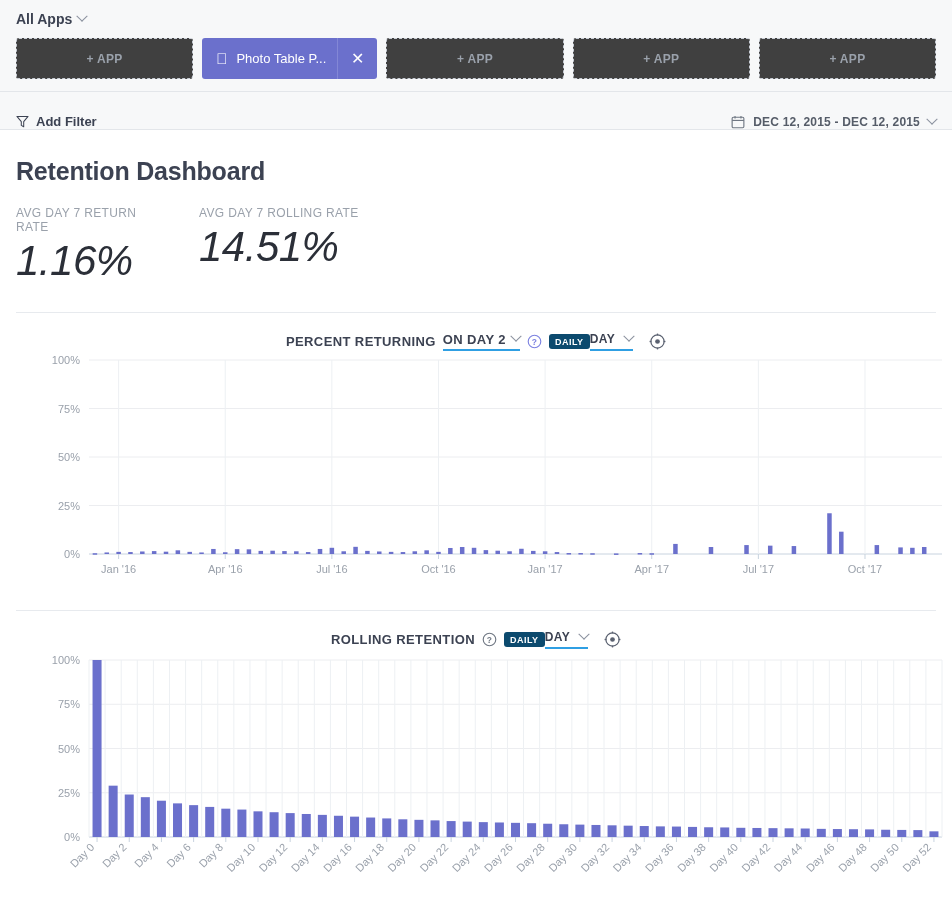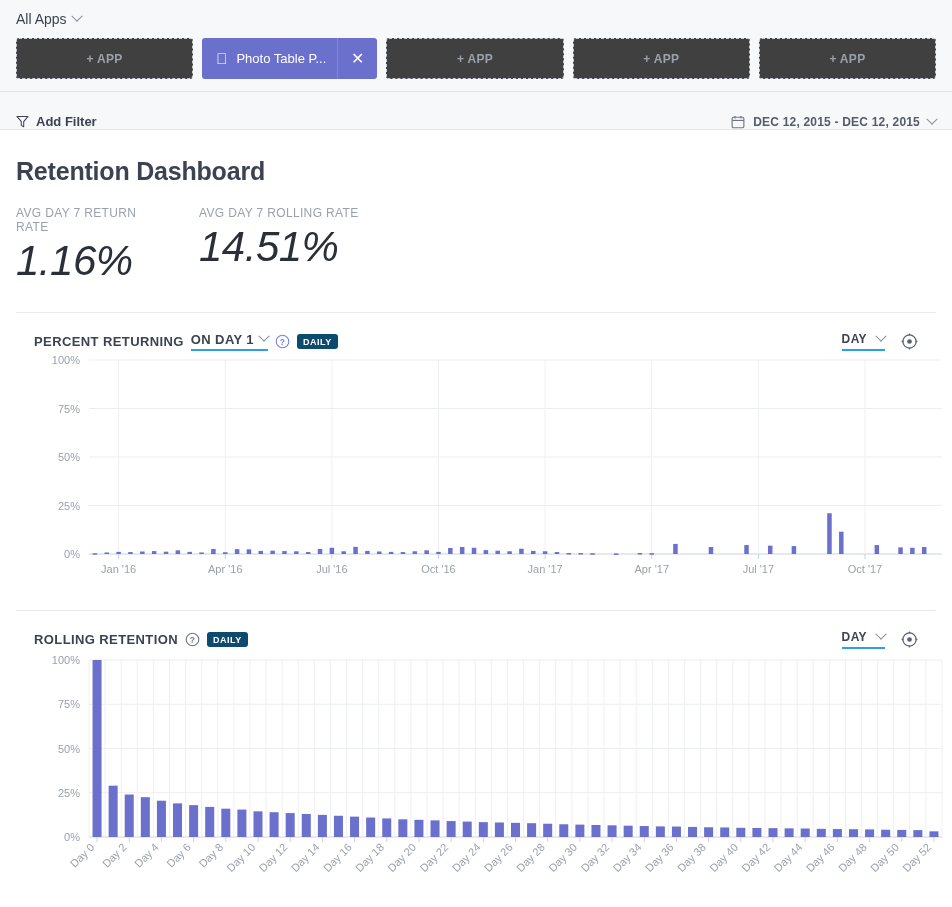--- a/index.html
+++ b/index.html
@@ -13,21 +13,21 @@
 
   
   .topbar {
     background: #f7f8f9;
     border-bottom: 1px solid #e3e6ea;
     padding: 0 16px;
   }
   .allapps {
     display: flex; align-items: center; gap: 6px;
     height: 38px;
-    font-size: 14px; font-weight: normal; color: #3c4252;
+    font-size: 14px; font-weight: bold; color: #3c4252;
     cursor: pointer;
   }
   .chev {
     display: inline-block;
     width: 8px; height: 8px;
     border-right: 1.6px solid #8a919e;
     border-bottom: 1.6px solid #8a919e;
     transform: rotate(45deg) translate(-2px,-2px);
   }
   .apptabs {
@@ -104,21 +104,21 @@
   .kpi-value {
     font-size: 42px; font-weight: normal; color: #2b2f38;
     margin-top: 3px; letter-spacing: -.5px; font-style: italic;
   }
 
   .divider { height: 1px; background: #e7eaee; margin-top: 27px; }
 
   
   .card { padding: 17px 18px 0 18px; }
   .card-head {
-    display: flex; align-items: center; justify-content: space-between;
+    display: flex; align-items: center; justify-content: center;
     height: 22px;
   }
   .card-title {
     display: flex; align-items: center; gap: 7px;
     font-size: 13px; font-weight: bold; letter-spacing: .4px;
     color: #3c4252;
   }
   .linkdrop {
     display: inline-flex; align-items: center; gap: 6px;
     border-bottom: 2px solid #2f9fe3;
@@ -217,21 +217,21 @@
       </div>
     </div>
 
   <div class="divider"></div>
 
   <div class="card">
     <div class="card-head">
       <div class="card-title">
         <span>PERCENT RETURNING</span>
         <span class="linkdrop">
-          <span>ON DAY 1</span>
+          <span>ON DAY 2</span>
           <span class="chev"></span>
         </span>
         <svg class="help-ico" width="15" height="15" viewBox="0 0 16 16">
           <circle cx="8" cy="8" r="6.7" fill="none" stroke="#7b81e0" stroke-width="1.2"></circle>
           <text x="8" y="11.4" font-size="9" font-family="Liberation Sans, sans-serif" fill="#7b81e0" text-anchor="middle">?</text>
         </svg>
         <span class="badge">DAILY</span>
       </div>
       <div class="card-ctrls">
         <span class="gran">

